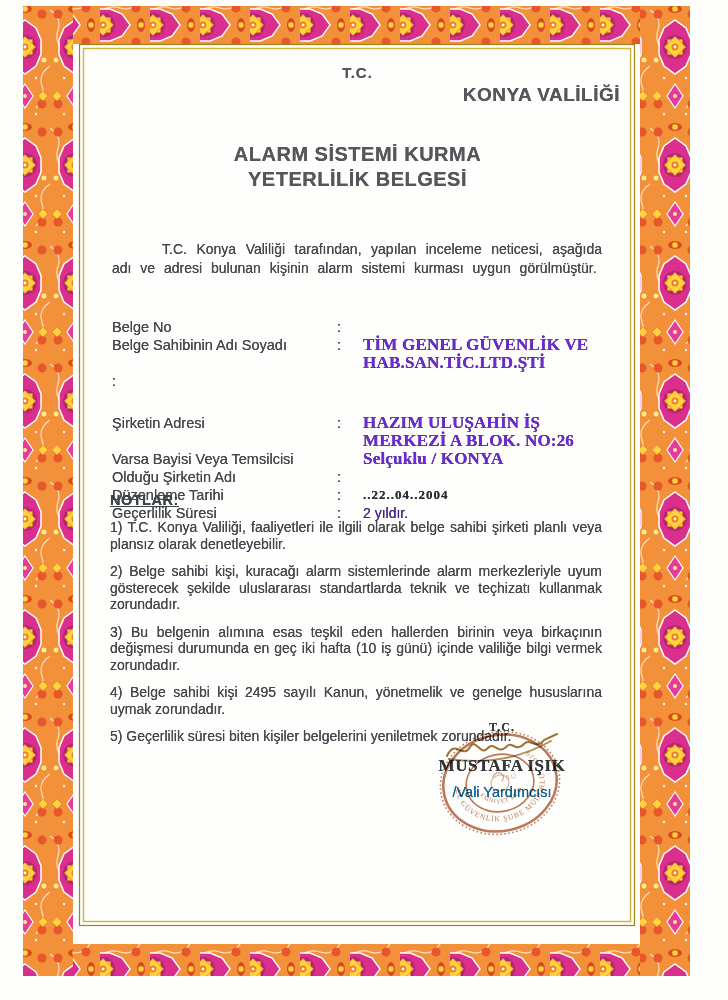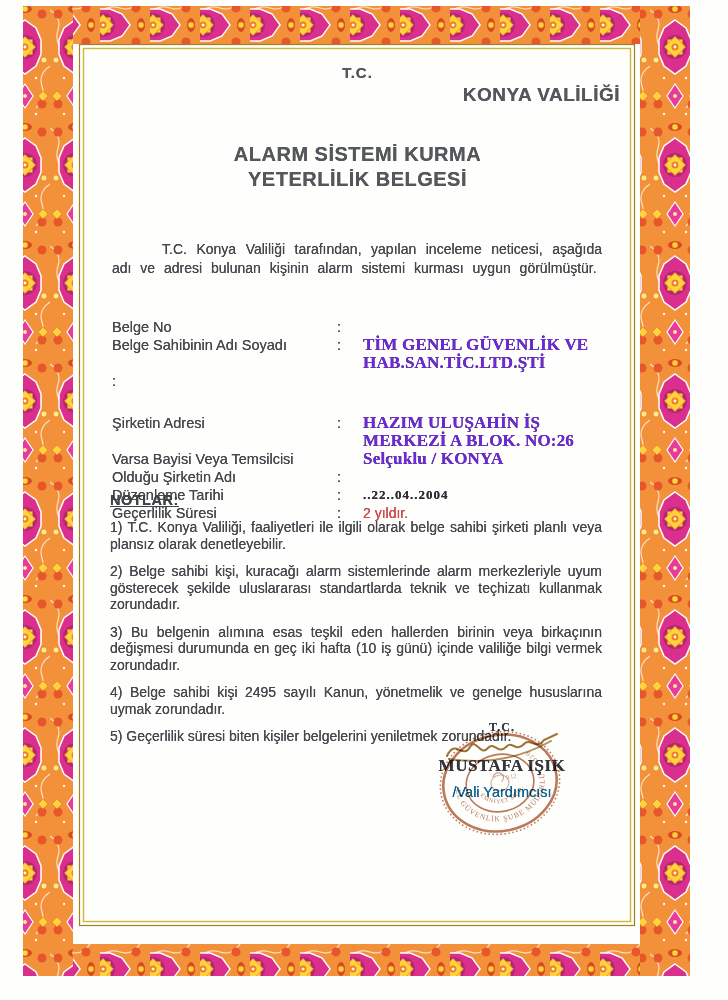--- a/index.html
+++ b/index.html
@@ -26,21 +26,21 @@
   .fields{position:absolute;left:112px;top:318px;width:492px;font-size:14.5px;
     text-shadow:0 0 .3px #45484d;}
   .frow{display:grid;grid-template-columns:215px 16px 1fr;line-height:18px;min-height:18px;gap:10px;}
   .frow .lbl{white-space:nowrap;}
   .frow .col{text-align:left;}
   .spacer{height:24px;}
   .val-serif{font-family:"Liberation Serif",serif;font-weight:bold;font-size:17px;
     color:#6d28d9;letter-spacing:.2px;line-height:18px;text-shadow:0 0 .4px #2a2a33;}
   .val-right{padding-right:4px;}
   .val-date{font-family:Liberation Serif, serif;font-weight:bold;font-size:13px;color:#2a2a33;letter-spacing:1px;}
-  .val-plain{font-size:14px;color:#ef4444;}
+  .val-plain{font-size:14px;color:#4c1d95;}
 
   .notes{position:absolute;left:110px;top:492px;width:492px;font-size:14px;}
   .notes-heading{font-weight:bold;text-decoration:underline;font-size:14.5px;color:#3f4246;
     letter-spacing:.5px;text-shadow:0 0 .5px #3f4246;}
   .note{margin-top:11px;line-height:16.5px;text-align:justify;text-shadow:0 0 .3px #45484d;}
 
   .stamp-wrap{position:absolute;left:424px;top:712px;width:152px;height:142px;z-index:2;
     mix-blend-mode:multiply;}
   .sig-block{position:absolute;left:428px;top:720px;width:148px;text-align:center;z-index:3;
     mix-blend-mode:multiply;}

